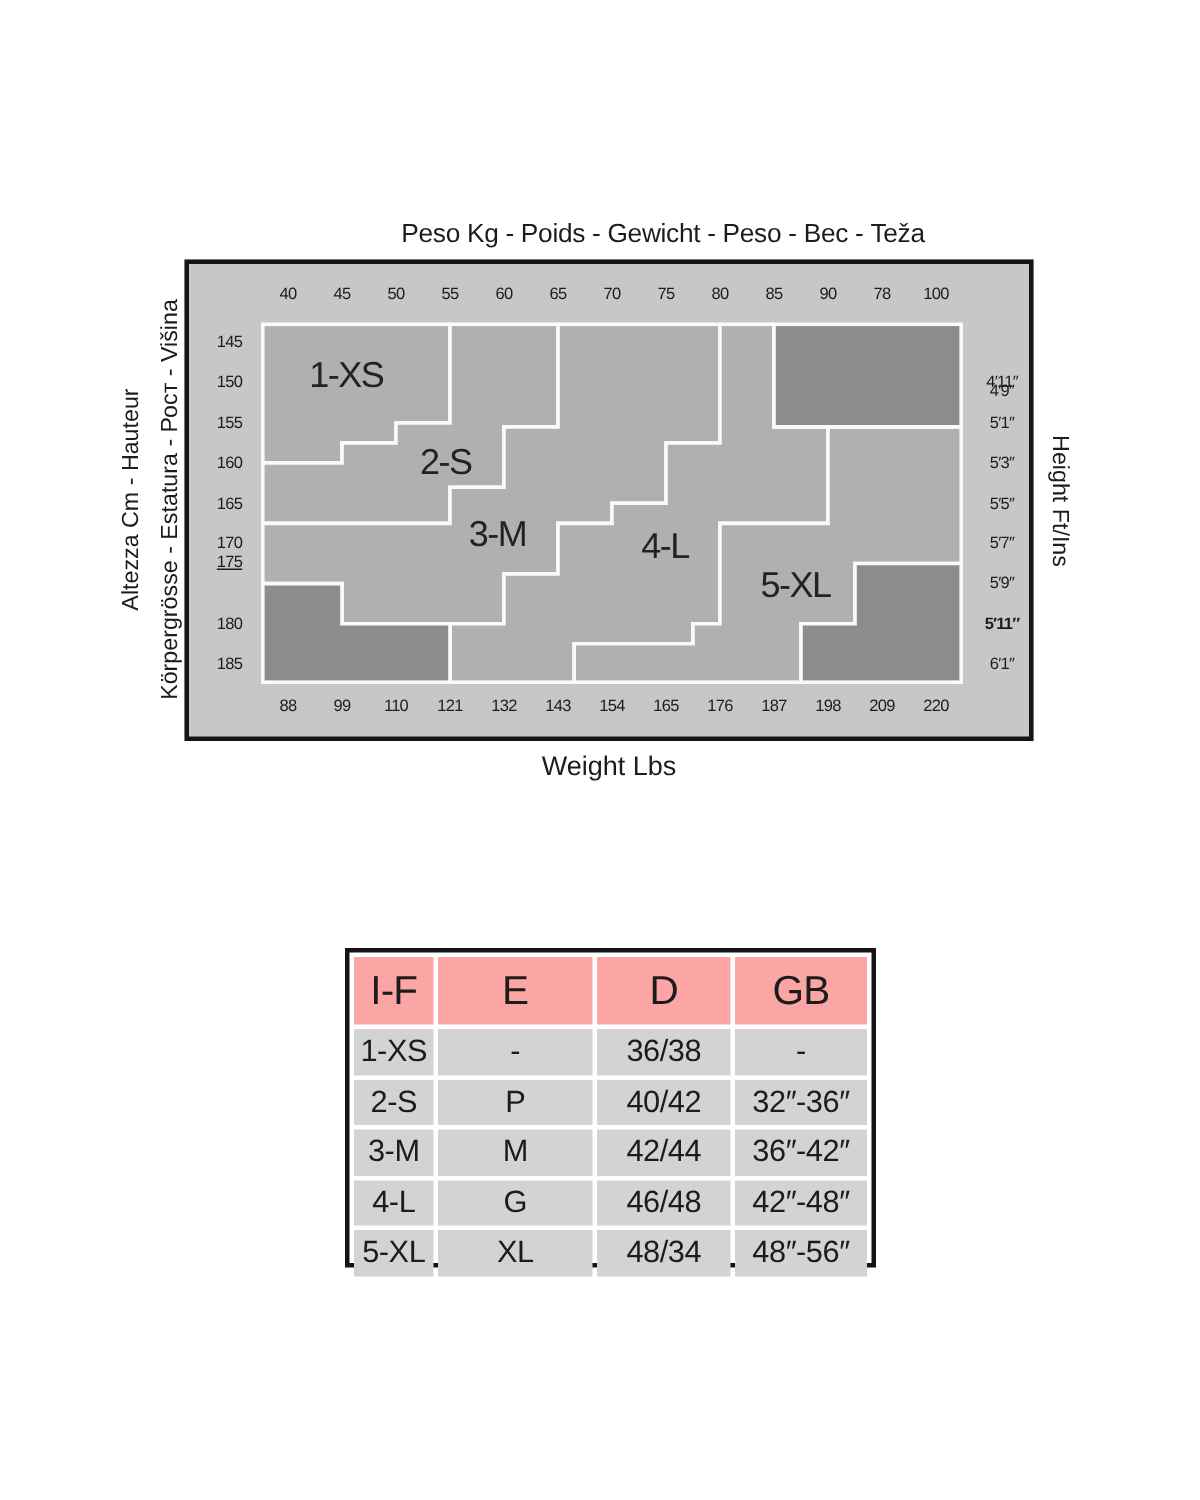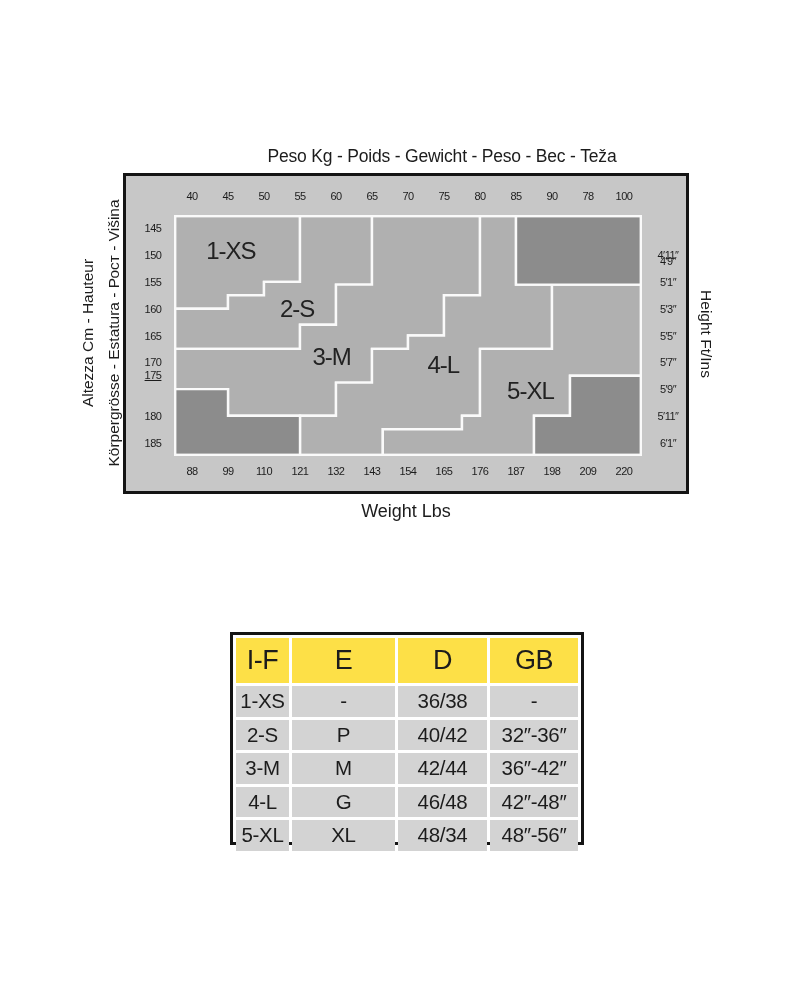--- a/index.html
+++ b/index.html
@@ -10,21 +10,21 @@
   .chart-title{font-size:17.5px;letter-spacing:-0.2px;}
   .chart-box{background:#c7c7c7;border:3px solid #141414;box-sizing:border-box;}
   .tick{position:absolute;transform:translate(-50%,-50%);font-size:11px;letter-spacing:-0.5px;white-space:nowrap;}
   .zone-label{position:absolute;transform:translate(-50%,-50%);font-size:24px;letter-spacing:-1px;color:#222;white-space:nowrap;}
   .rot-ccw{transform:translate(-50%,-50%) rotate(-90deg);transform-origin:center;white-space:nowrap;font-size:15.5px;}
   .rot-cw{transform:translate(-50%,-50%) rotate(90deg);transform-origin:center;white-space:nowrap;font-size:15.5px;}
   .bottom-title{font-size:18px;}
   
   .size-table-wrap{border:3px solid #141414;background:#fff;box-sizing:border-box;}
   table.size-table{border-collapse:separate;border-spacing:3px;width:100%;height:100%;table-layout:fixed;}
-  table.size-table th{background:#fde047;font-size:27px;font-weight:normal;letter-spacing:-0.5px;height:43px;}
+  table.size-table th{background:#fca5a5;font-size:27px;font-weight:normal;letter-spacing:-0.5px;height:43px;}
   table.size-table td{background:#d3d3d3;font-size:20.5px;text-align:center;height:28.5px;letter-spacing:-0.3px;}
 </style>
 </head>
 <body>
 
 <div class="stage">
 
   <div class="abs ctr chart-title" style="left:406px;top:156px;margin-left:36px;">Peso Kg - Poids - Gewicht - Peso - Вес - Teža</div>
 
   <div class="abs chart-box" style="left:123px;top:173px;width:566px;height:321px;"></div>
@@ -58,21 +58,21 @@
     </div>
 
   <div class="abs" id="ft-ticks" style="left:0;top:0;">
       <span class="tick" style="left: 668px; top: 228.4px; margin-top: 33px;">4′9″</span>
       <span class="tick" style="left: 668px; top: 255.18px;">4′11″</span>
       <span class="tick" style="left: 668px; top: 281.96px;">5′1″</span>
       <span class="tick" style="left: 668px; top: 308.74px;">5′3″</span>
       <span class="tick" style="left: 668px; top: 335.52px;">5′5″</span>
       <span class="tick" style="left: 668px; top: 362.3px;">5′7″</span>
       <span class="tick" style="left: 668px; top: 389.08px;">5′9″</span>
-      <span class="tick" style="left: 668px; top: 415.86px;">5′11″</span>
+      <span class="tick" style="left: 668px; top: 415.86px; font-weight: bold;">5′11″</span>
       <span class="tick" style="left: 668px; top: 442.64px;">6′1″</span>
     </div>
 
   <div class="abs" id="lbs-ticks" style="left:0;top:0;">
       <span class="tick" style="left: 192px; top: 471px;">88</span>
       <span class="tick" style="left: 228px; top: 471px;">99</span>
       <span class="tick" style="left: 264px; top: 471px;">110</span>
       <span class="tick" style="left: 300px; top: 471px;">121</span>
       <span class="tick" style="left: 336px; top: 471px;">132</span>
       <span class="tick" style="left: 372px; top: 471px;">143</span>

